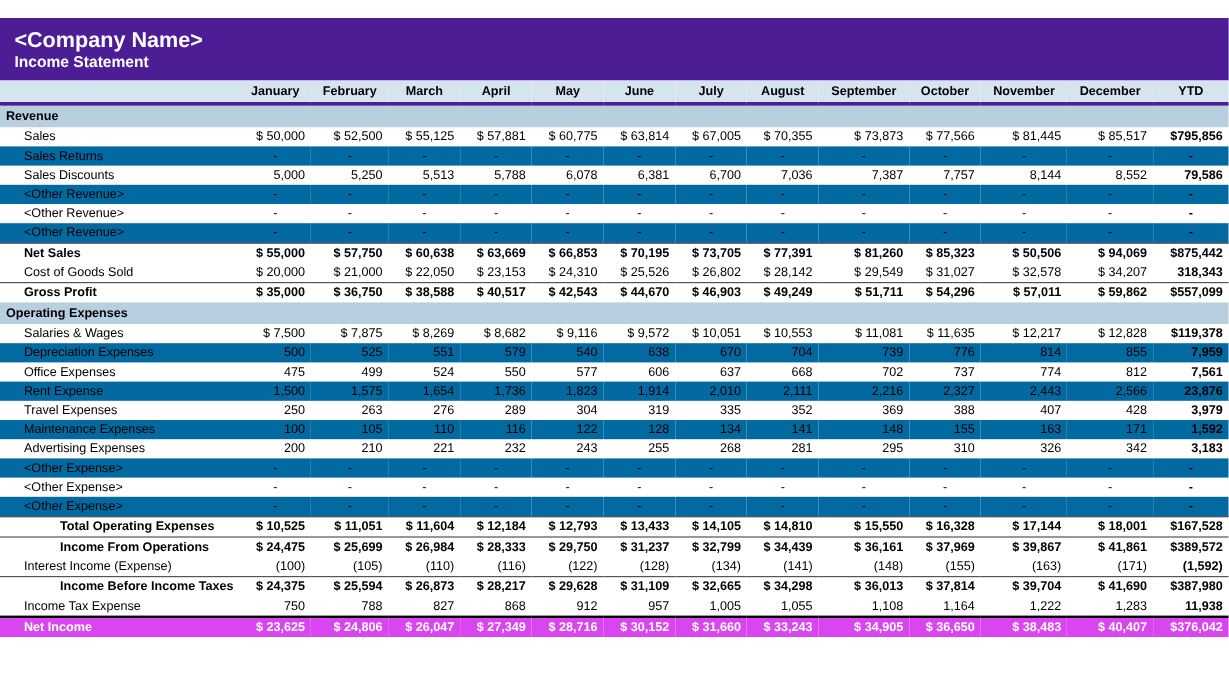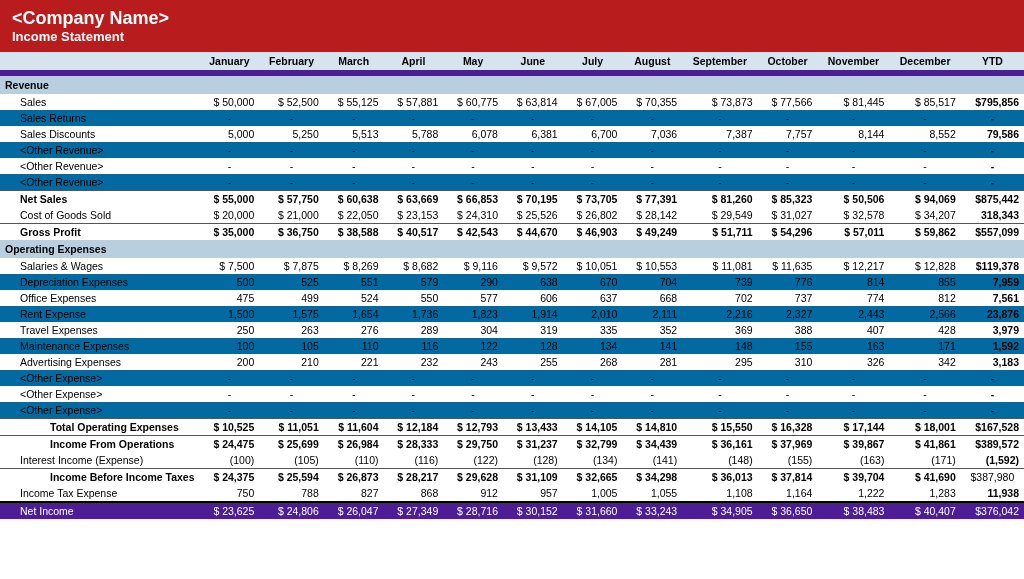--- a/index.html
+++ b/index.html
@@ -1,21 +1,22 @@
 <!DOCTYPE html>
 <html><head>
   <meta charset="utf-8">
   <style>
     * { margin: 0; padding: 0; box-sizing: border-box; }
     body { font-family: Arial, sans-serif; font-size: 11px; background: #fff; }
     
     .header {
-      background: #b91c1c;
+      background: #4c1d95;
       color: white;
       padding: 8px 12px;
+      margin-top: 15px;
     }
     .header-company {
       font-size: 18px;
       font-weight: bold;
     }
     .header-title {
       font-size: 13px;
       font-weight: bold;
     }
     .header-subtitle {
@@ -31,21 +32,21 @@
       width: 100%;
       border-collapse: collapse;
       font-size: 10.5px;
     }
 
     th {
       background: #d6e4f0;
       text-align: center;
       padding: 3px 5px;
       font-weight: bold;
-      border-bottom: 6px solid #4c1d95;
+      border-bottom: 3px solid #4c1d95;
       white-space: nowrap;
     }
 
     td {
       padding: 2px 5px;
       white-space: nowrap;
     }
 
     .section-header td {
       background: #b8cfe0;
@@ -56,23 +57,23 @@
     .row-label {
       padding-left: 20px;
     }
 
     .subtotal-row td {
       border-top: 1px solid #555;
       font-weight: bold;
     }
 
     .net-income-row td {
-      background: #4c1d95;
+      background: #d946ef;
       color: white;
-      font-weight: normal;
+      font-weight: bold;
       border-top: 2px solid #000;
     }
 
     .num {
       text-align: right;
     }
     .dash {
       text-align: center;
     }
 
@@ -278,21 +279,21 @@
           <td class="num">$ 12,217</td>
           <td class="num">$ 12,828</td>
           <td class="num" style="font-weight: bold;">$119,378</td>
         </tr>
         <tr class="alt-row">
           <td class="row-label">Depreciation Expenses</td>
           <td class="num">500</td>
           <td class="num">525</td>
           <td class="num">551</td>
           <td class="num">579</td>
-          <td class="num">290</td>
+          <td class="num">540</td>
           <td class="num">638</td>
           <td class="num">670</td>
           <td class="num">704</td>
           <td class="num">739</td>
           <td class="num">776</td>
           <td class="num">814</td>
           <td class="num">855</td>
           <td class="num" style="font-weight: bold;">7,959</td>
         </tr>
         <tr>
@@ -478,21 +479,21 @@
           <td class="num">$ 26,873</td>
           <td class="num">$ 28,217</td>
           <td class="num">$ 29,628</td>
           <td class="num">$ 31,109</td>
           <td class="num">$ 32,665</td>
           <td class="num">$ 34,298</td>
           <td class="num">$ 36,013</td>
           <td class="num">$ 37,814</td>
           <td class="num">$ 39,704</td>
           <td class="num">$ 41,690</td>
-          <td class="num" style="font-weight: normal; text-align: center;">$387,980</td>
+          <td class="num" style="font-weight: bold;">$387,980</td>
         </tr>
         <tr>
           <td class="row-label">Income Tax Expense</td>
           <td class="num">750</td>
           <td class="num">788</td>
           <td class="num">827</td>
           <td class="num">868</td>
           <td class="num">912</td>
           <td class="num">957</td>
           <td class="num">1,005</td>

